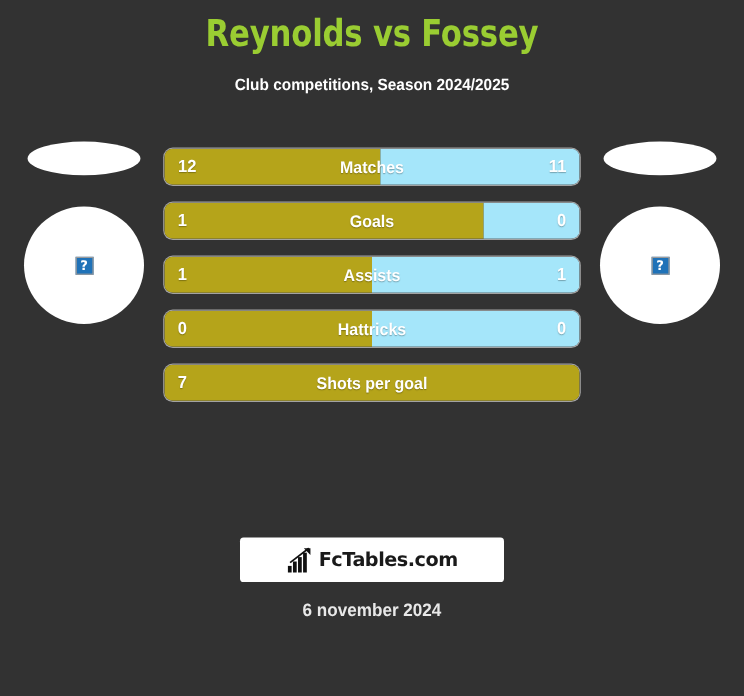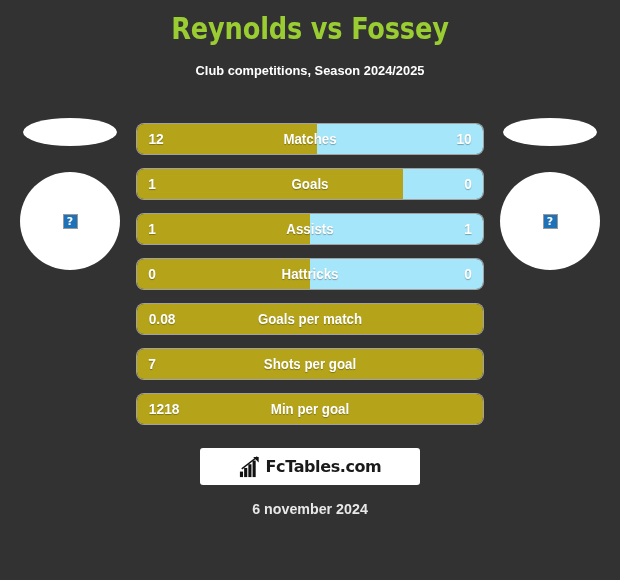--- a/index.html
+++ b/index.html
@@ -234,21 +234,21 @@
   </div>
 
   <div id="bars">
       <div class="bar-row">
         <div class="bar-track">
           <div class="seg-home" style="width: 52%; background: rgb(181, 164, 26);"></div>
           <div class="seg-away" style="background: rgb(165, 230, 250);"></div>
         </div>
         <span class="val home">12</span>
         <span class="bar-label">Matches</span>
-        <span class="val away">10</span>
+        <span class="val away">11</span>
       </div>
       <div class="bar-row">
         <div class="bar-track">
           <div class="seg-home" style="width: 77%; background: rgb(181, 164, 26);"></div>
           <div class="seg-away" style="background: rgb(165, 230, 250);"></div>
         </div>
         <span class="val home">1</span>
         <span class="bar-label">Goals</span>
         <span class="val away">0</span>
       </div>
@@ -267,36 +267,22 @@
           <div class="seg-away" style="background: rgb(165, 230, 250);"></div>
         </div>
         <span class="val home">0</span>
         <span class="bar-label">Hattricks</span>
         <span class="val away">0</span>
       </div>
       <div class="bar-row">
         <div class="bar-track">
           <div class="seg-home" style="width: 100%; background: rgb(181, 164, 26);"></div>
         </div>
-        <span class="val home">0.08</span>
-        <span class="bar-label">Goals per match</span>
-      </div>
-      <div class="bar-row">
-        <div class="bar-track">
-          <div class="seg-home" style="width: 100%; background: rgb(181, 164, 26);"></div>
-        </div>
         <span class="val home">7</span>
         <span class="bar-label">Shots per goal</span>
-      </div>
-      <div class="bar-row">
-        <div class="bar-track">
-          <div class="seg-home" style="width: 100%; background: rgb(181, 164, 26);"></div>
-        </div>
-        <span class="val home">1218</span>
-        <span class="bar-label">Min per goal</span>
       </div>
     </div>
 
   <div class="logo-box">
     <svg class="logo-mark" viewBox="0 0 24 24">
       <rect x="1" y="17" width="3.4" height="6" fill="#111"></rect>
       <rect x="5.6" y="13" width="3.4" height="10" fill="#111"></rect>
       <rect x="10.2" y="9" width="3.4" height="14" fill="#111"></rect>
       <rect x="14.8" y="5" width="3.4" height="18" fill="#111"></rect>
       <path d="M3 14 L20 1" stroke="#111" stroke-width="1.6" fill="none"></path>

